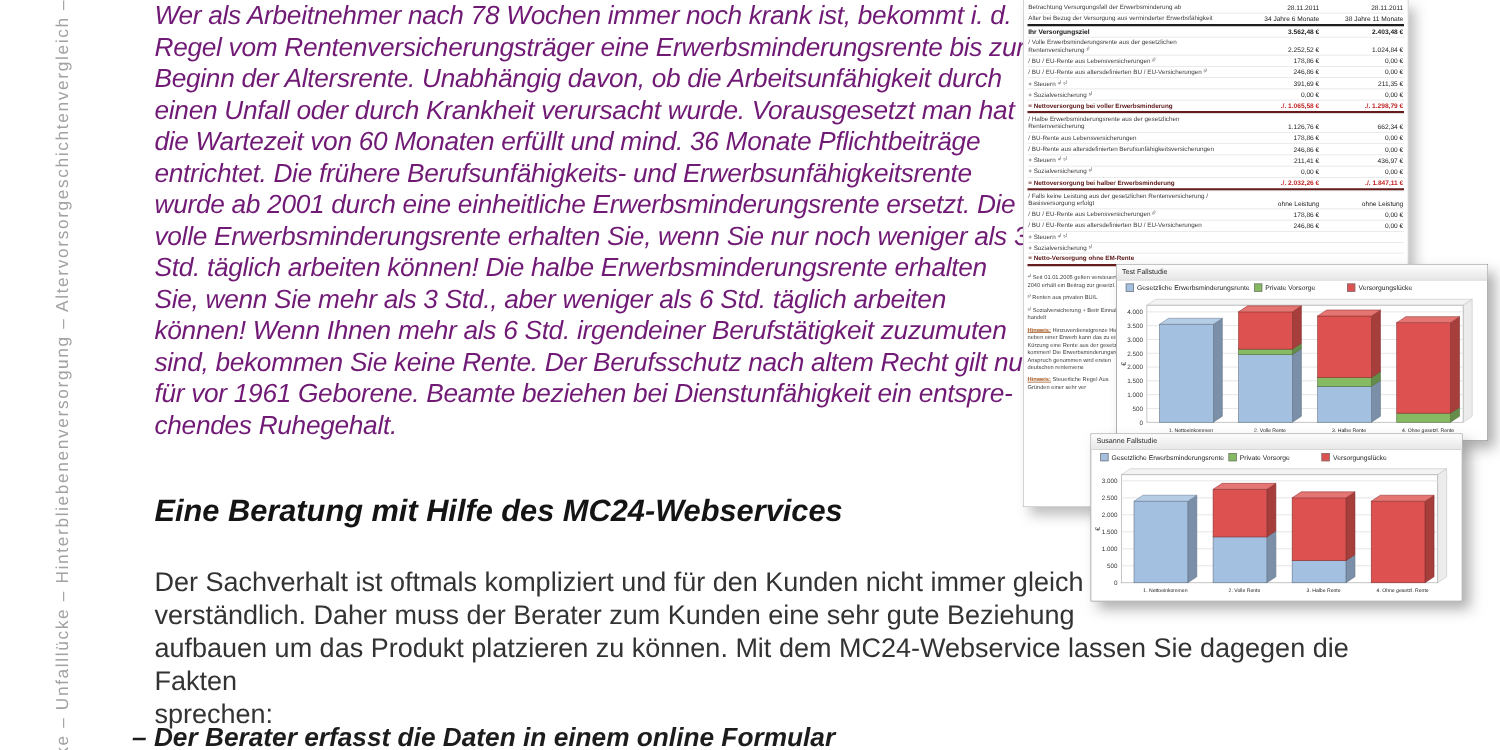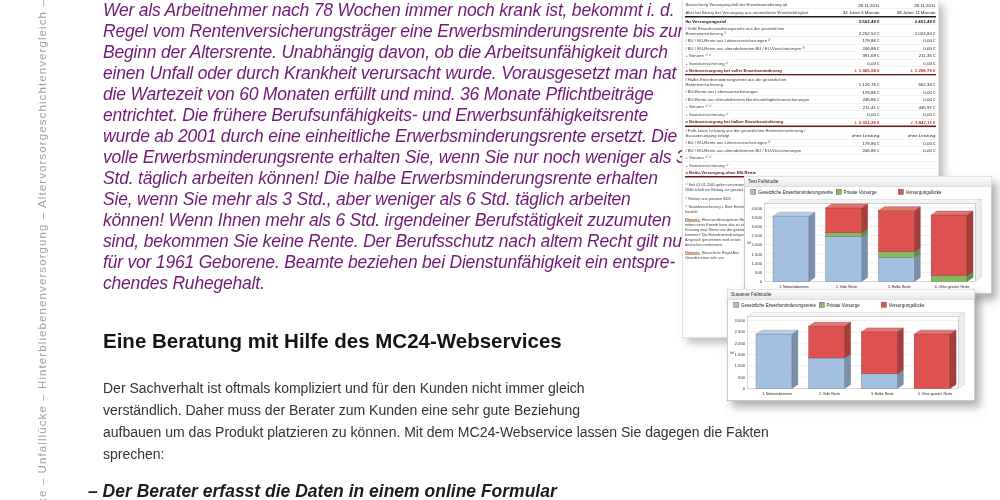--- a/index.html
+++ b/index.html
@@ -6,22 +6,22 @@
   .page{position:relative;width:1000px;height:500px;background:#ffffff;overflow:hidden;
         font-family:"Liberation Sans",sans-serif;color:#2e2e2e;}
 
   
   .vlabel{position:absolute;left:42px;top:50%;transform:translate(-50%,-50%) rotate(-90deg);
           white-space:nowrap;color:#a2a2a2;font-size:11.5px;letter-spacing:1.1px;}
 
   
   .intro{position:absolute;left:103px;top:0px;width:650px;font-style:italic;
          font-size:17.5px;line-height:21px;color:#701a75;white-space:pre-line;letter-spacing:-0.2px;}
-  .heading{position:absolute;left:103px;top:329px;font-size:20.5px;font-weight:bold;color:#141414;}
-  .bodypara{position:absolute;left:103px;top:377px;width:840px;font-size:14px;line-height:22px;
+  .heading{position:absolute;left:103px;top:329px;font-size:20.5px;font-weight:bold;color:#141414;font-style:italic;}
+  .bodypara{position:absolute;left:103px;top:377px;width:840px;font-size:18px;line-height:22px;
             color:#333;white-space:pre-line;}
   .bullet{position:absolute;left:88px;top:481px;width:620px;font-size:17.5px;font-weight:bold;
           font-style:italic;color:#1c1c1c;}
 
   
   .shot{position:absolute;left:680px;top:0;width:640px;height:1000px;
         transform:scale(0.5);transform-origin:0 0;}
   .panel{position:absolute;left:4px;top:0;width:514px;height:676px;background:#fff;
          border:1px solid #c6c6c6;border-top:none;box-shadow:9px 10px 16px rgba(110,110,110,.45);
          overflow:hidden;padding:3px 5px;box-sizing:border-box;}

